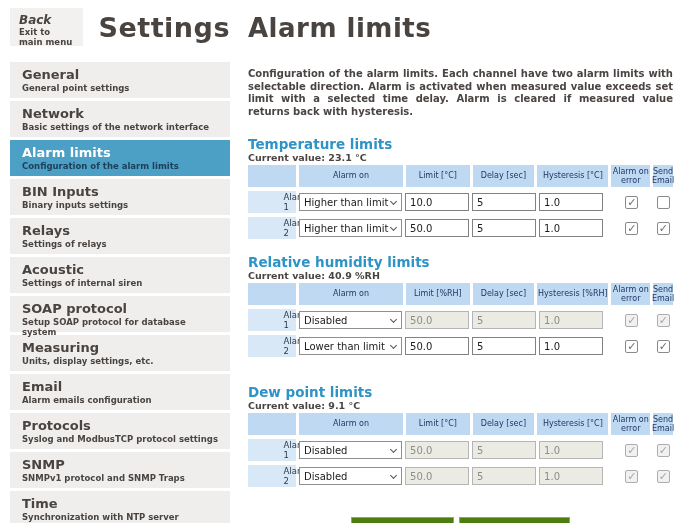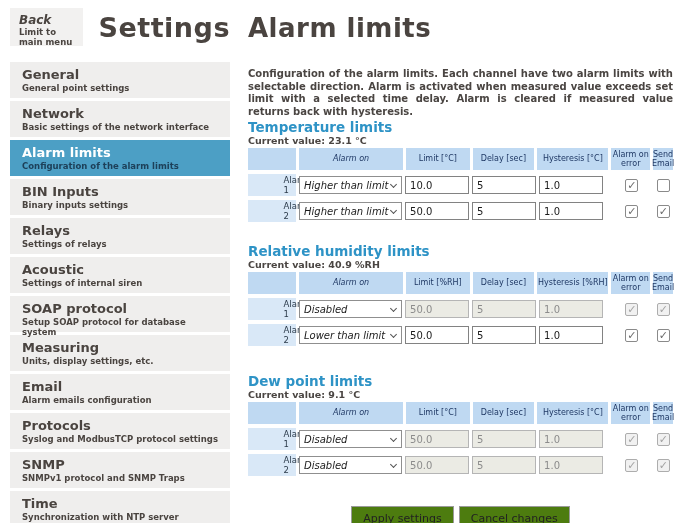--- a/index.html
+++ b/index.html
@@ -18,36 +18,36 @@
   .menu-item .mi-title { font-size:13px; font-weight:bold; color:#4A4440; line-height:16px; }
   .menu-item .mi-desc { font-size:8.5px; font-weight:bold; color:#4A4440; line-height:10px; }
   .menu-item.active { background:#4C9FC5; }
   .menu-item.active .mi-title { color:#FFFFFF; }
   .menu-item.active .mi-desc { color:#1D4059; }
 
   
   .main { position:absolute; left:248px; top:0; width:425px; }
   .page-title { margin-top:12px; font-size:26px; font-weight:bold; color:#4A4440; line-height:32px; letter-spacing:0.5px; }
   .page-desc { margin-top:24px; font-size:10px; font-weight:bold; color:#4A4542; line-height:12.5px; text-align:justify; }
-  .sec-head { margin-top:2px; font-size:13.5px; font-weight:bold; color:#2E93C6; line-height:15px; }
-  .sec-head.gap1 { margin-top:22px; }
+  .sec-head { margin-top:19px; font-size:13.5px; font-weight:bold; color:#2E93C6; line-height:15px; }
+  .sec-head.gap1 { margin-top:16px; }
   .sec-head.gap2 { margin-top:28px; }
   .sec-cur { font-size:9.5px; font-weight:bold; color:#4A4542; line-height:11px; }
 
   .tbl { display:flex; flex-direction:column; row-gap:4px; margin-top:2px; }
   .tr { display:flex; column-gap:3px; }
   .th { background:#BFD9F2; color:#1F3864; font-size:8px; height:22px;
         display:flex; align-items:center; justify-content:center; text-align:center;
         white-space:nowrap; line-height:9.5px; }
   .th.wrap { white-space:normal; }
   .td { height:22px; display:flex; align-items:center; }
   .td.center { justify-content:center; }
   .rowlabel { background:#D9E8F7; color:#2B3A4A; font-size:8.5px;
         display:flex; align-items:center; justify-content:center; }
-  .c0 { width:32px;padding-left:48px; } .c1 { width:108px;font-style:italic; } .c2 { width:66px; } .c3 { width:64px; }
+  .c0 { width:32px;padding-left:48px; } .c1 { width:108px; } .c2 { width:66px; } .c3 { width:64px; }
   .c4 { width:74px; } .c5 { width:40px; } .c6 { width:20px; }
 
   .sel { width:100%; height:18px; background:#fff; border:1px solid #8F8F8F;
          display:flex; align-items:center; justify-content:space-between;
          padding:0 5px 0 4px; font-size:10px; color:#1a1a1a; cursor:default; }
   .chev { width:5px; height:5px; border-right:1.2px solid #555; border-bottom:1.2px solid #555;
           transform:rotate(45deg); margin-top:-2px; flex:none; }
   .txt { width:64px; height:18px; border:1px solid #828282; background:#fff;
          font-family:"DejaVu Sans", sans-serif; font-size:10px; color:#1a1a1a; padding:0 0 0 4px; }
   .txt.disabled { background:#EBEBE4; color:#8C8C8C; border-color:#B5B5B5; }
@@ -64,21 +64,21 @@
 </style>
 </head>
 <body>
 
 <div class="stage">
 
   <div class="sidebar">
     <div class="top-row">
       <div class="back-box">
         <div class="back-title">Back</div>
-        <div class="back-desc">Limit to main menu</div>
+        <div class="back-desc">Exit to main menu</div>
       </div>
       <div class="settings-title">Settings</div>
     </div>
 
     <div class="menu-item">
       <div class="mi-title">General</div>
       <div class="mi-desc">General point settings</div>
     </div>
     <div class="menu-item">
       <div class="mi-title">Network</div>

